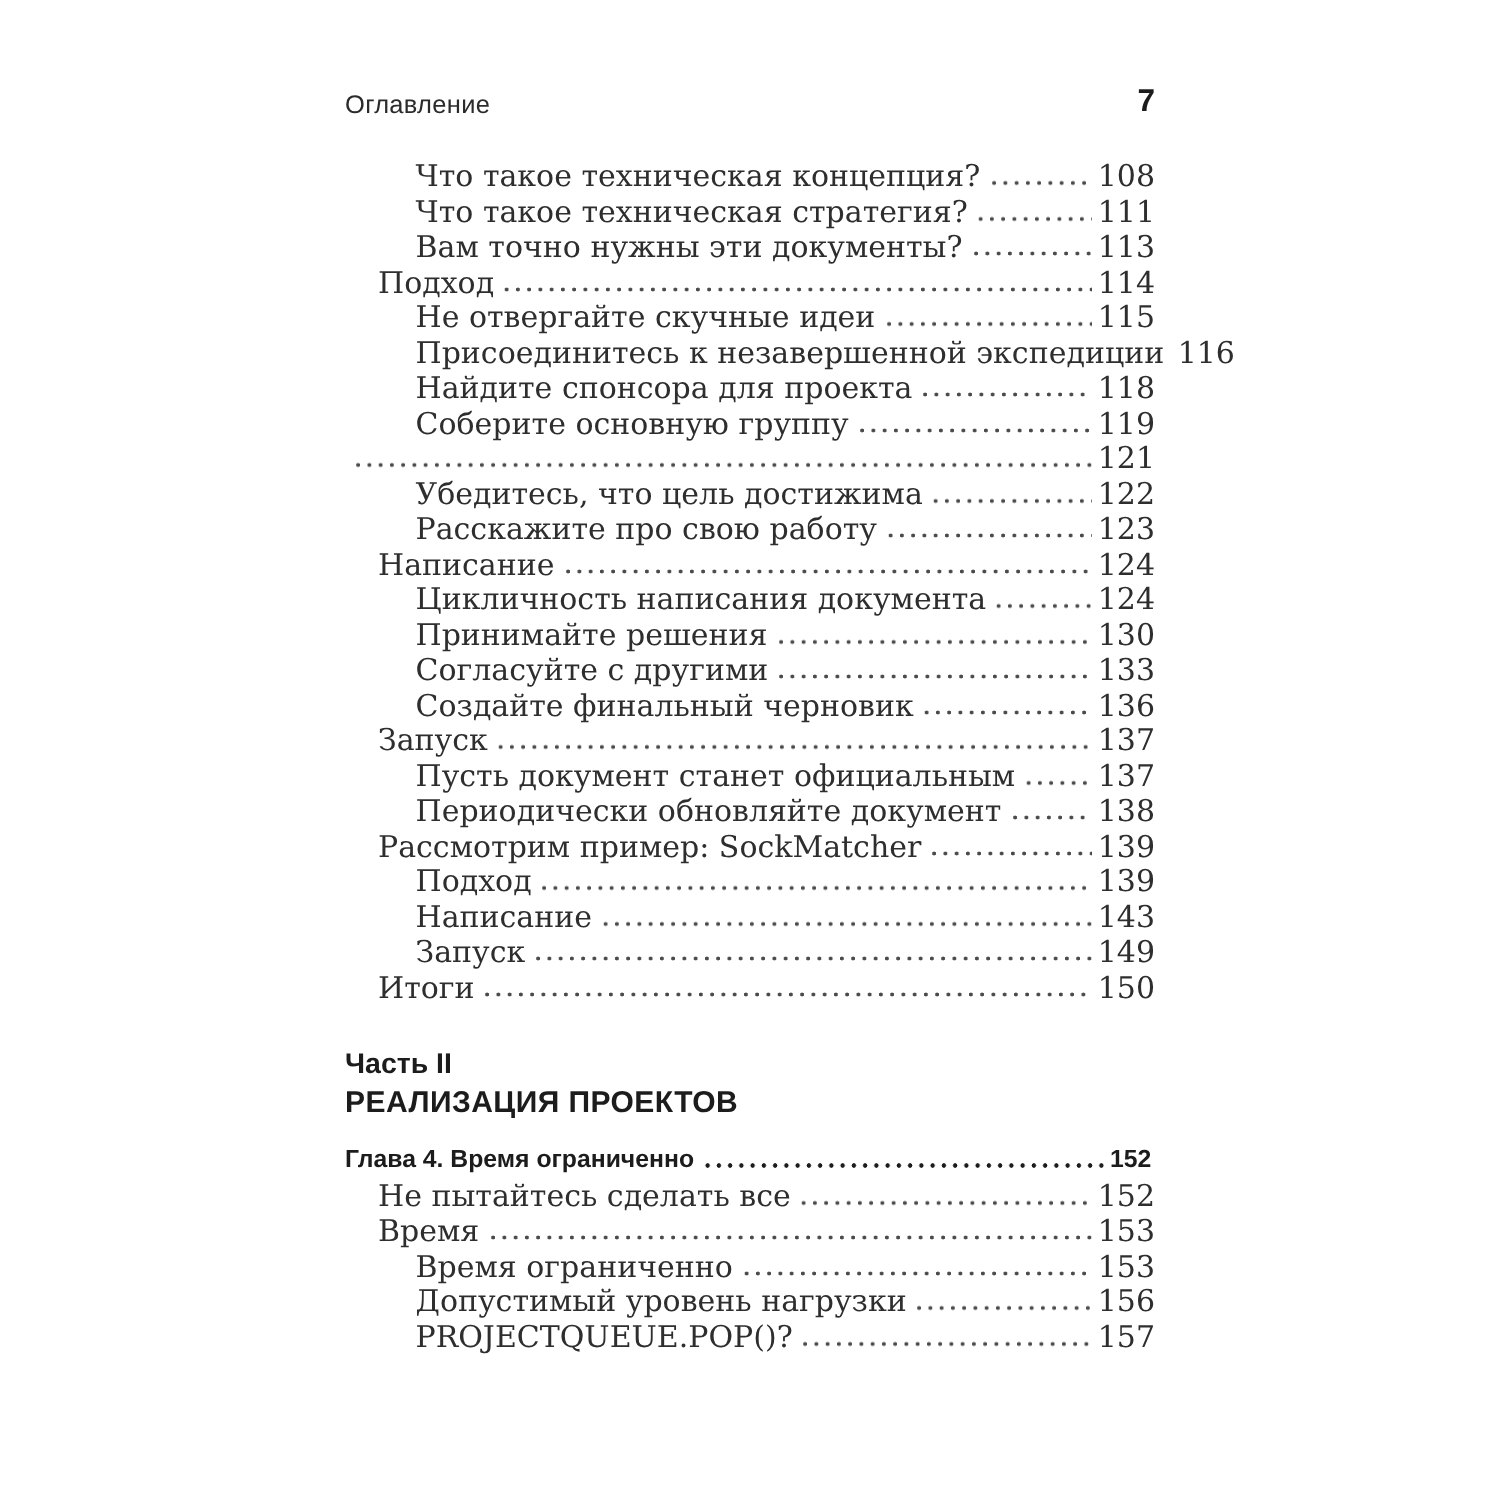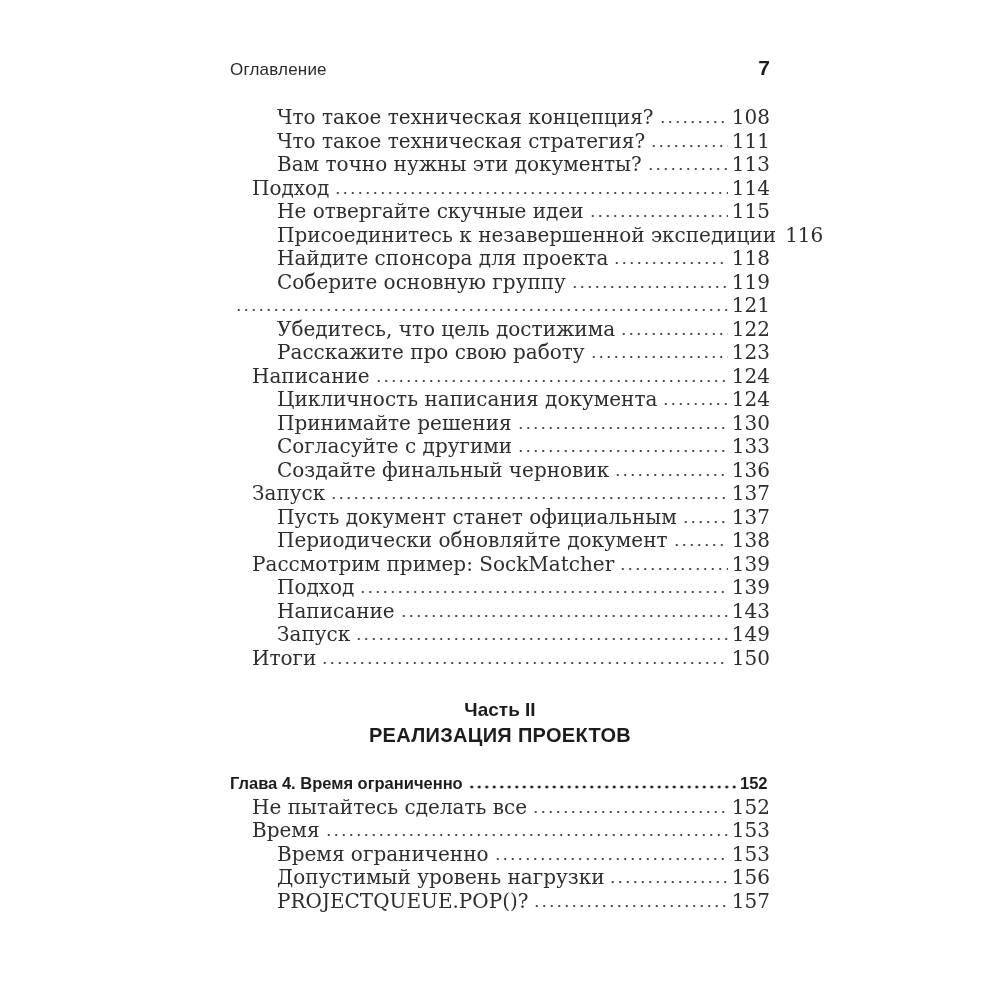--- a/index.html
+++ b/index.html
@@ -69,26 +69,26 @@
     font-family:"Liberation Sans","DejaVu Sans",sans-serif;
     font-weight:700;
     font-size:16.5px;
     color:var(--bold-text);
   }
   .toc-row.bold .leader{
     background-image:radial-gradient(circle, var(--bold-text) 1.3px, transparent 1.7px);
     background-position:left 12px;
   }
   .part-heading{
-    text-align:center;
+    text-align:left;
     font-family:"Liberation Sans","DejaVu Sans",sans-serif;
     font-weight:700;
     color:var(--bold-text);
     margin-top:28px;
-    margin-bottom:24px;
+    margin-bottom:14px;
   }
   .part-kicker{
     font-size:19px;
     line-height:24px;
   }
   .part-title{
     font-size:20px;
     line-height:26px;
     letter-spacing:.3px;
   }

